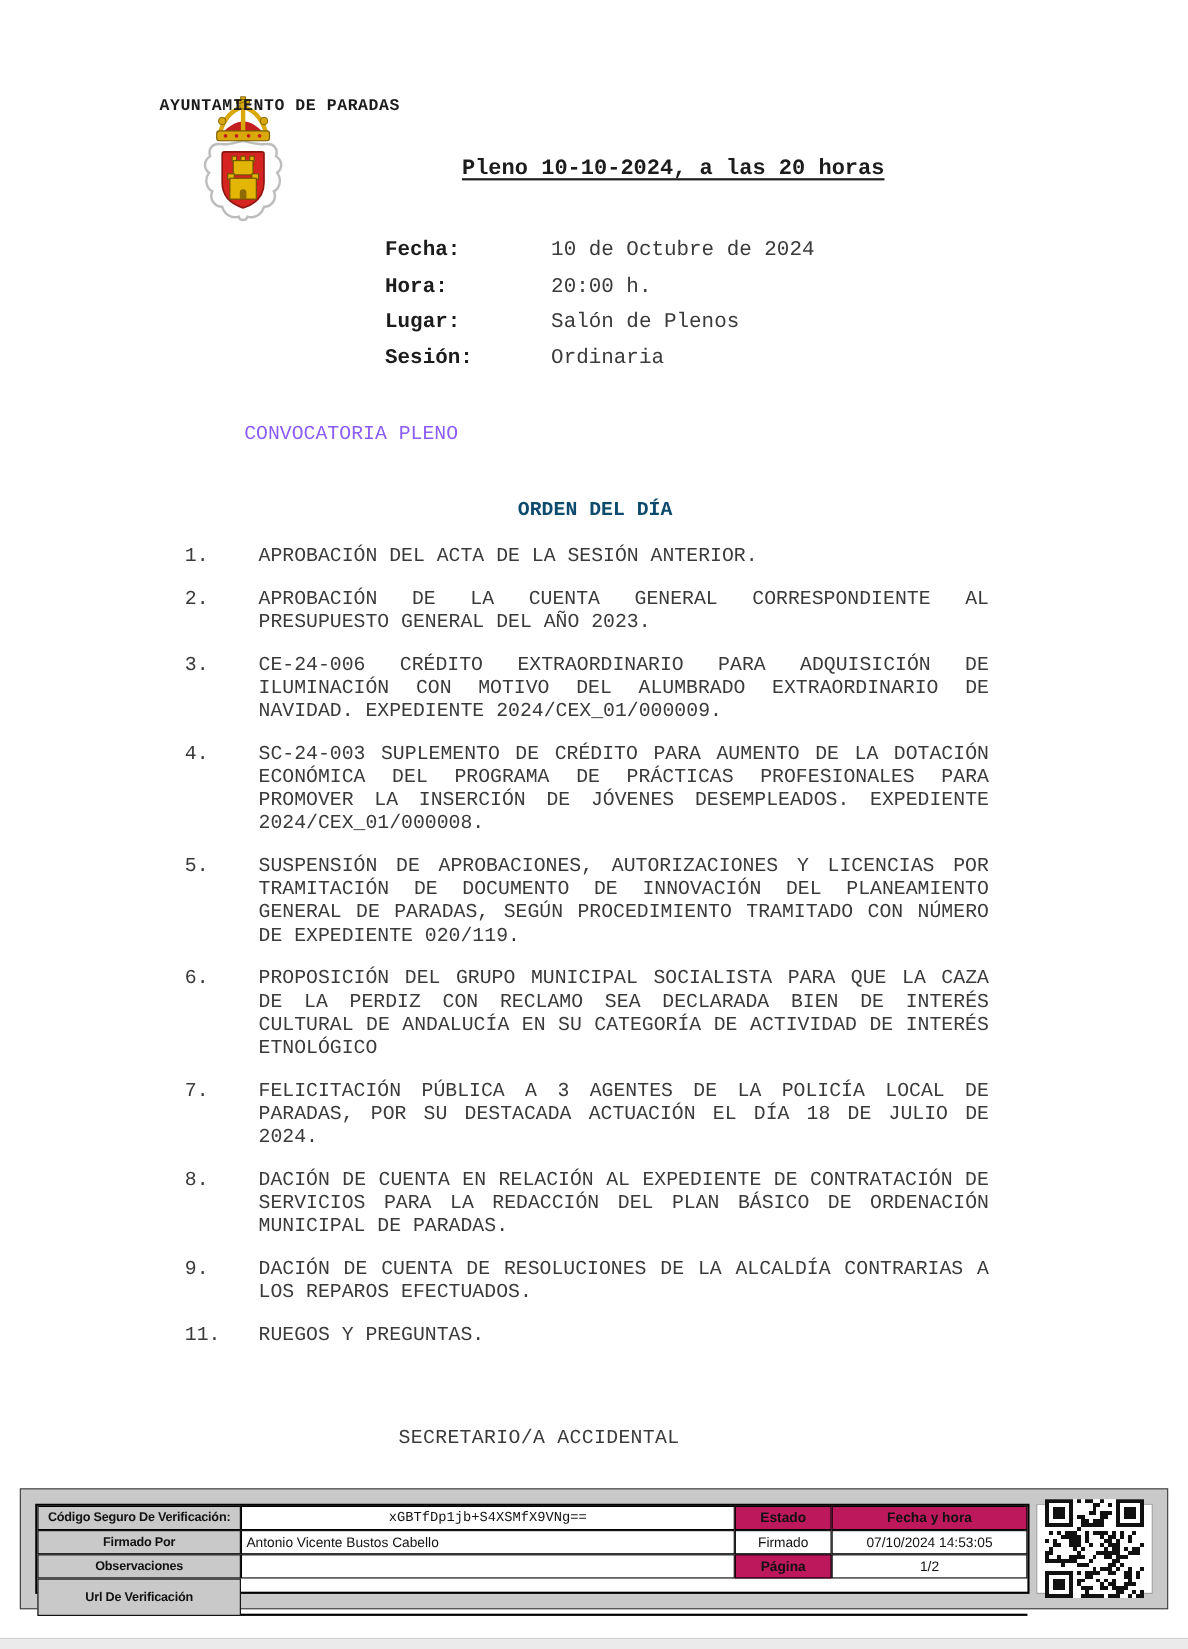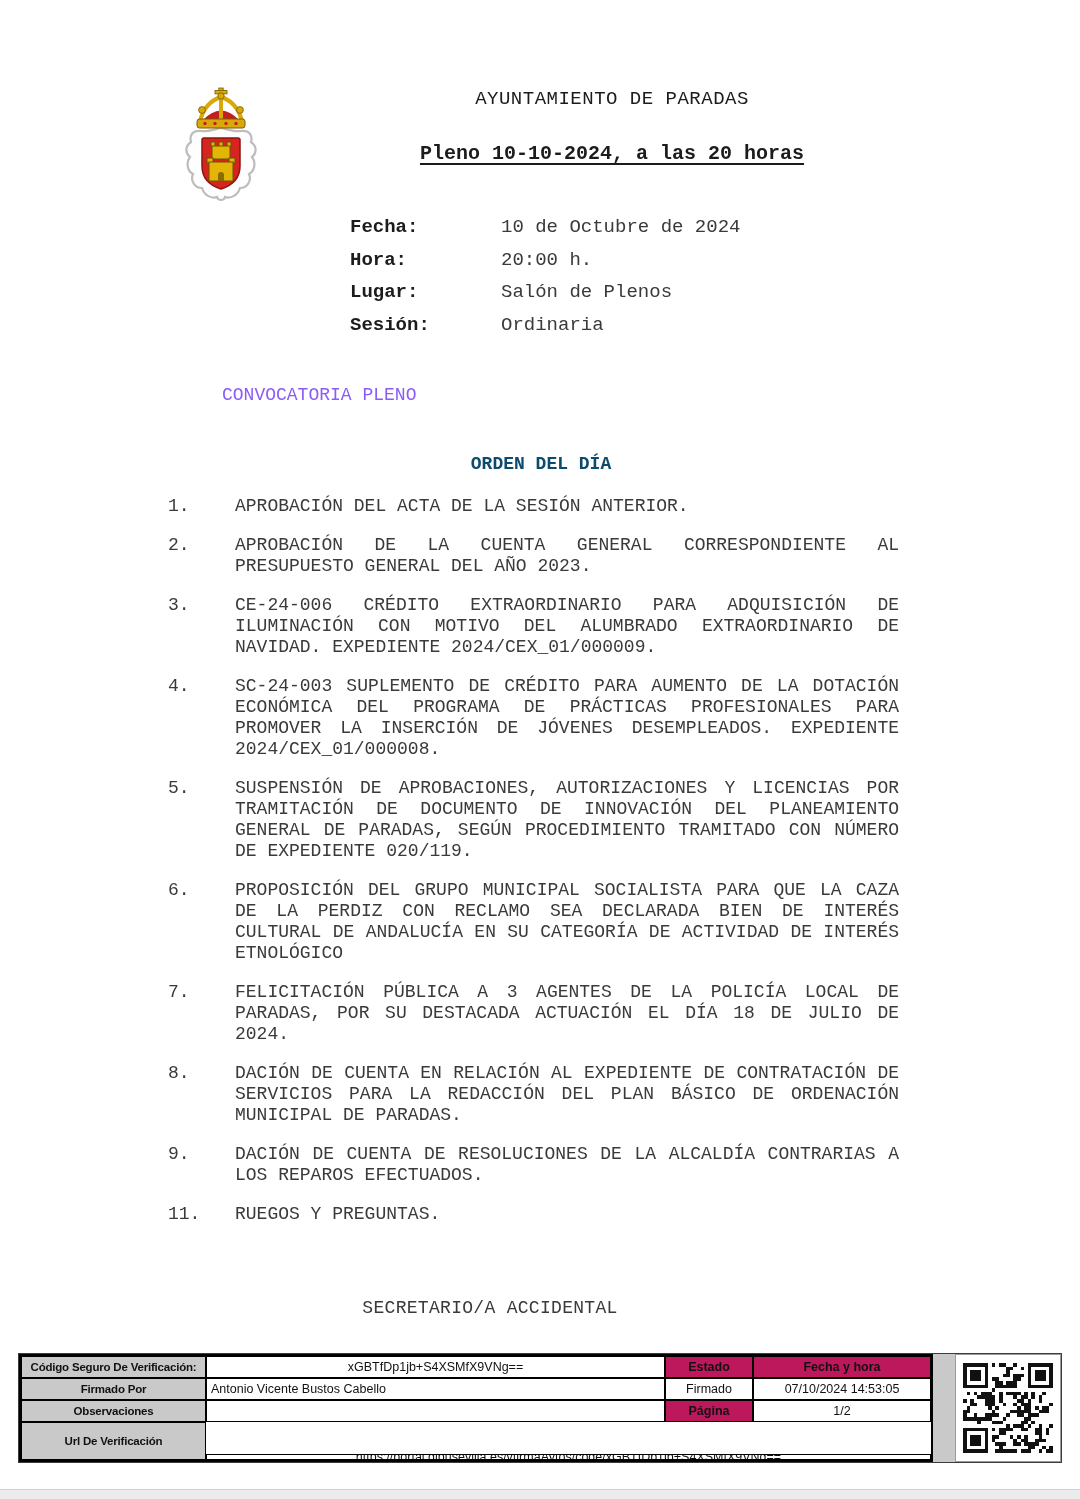--- a/index.html
+++ b/index.html
@@ -3,22 +3,22 @@
 <meta charset="utf-8">
 <style>
   html,body{margin:0;padding:0;background:#ffffff;}
   .page{
     position:relative;width:1080px;height:1499px;background:#fff;overflow:hidden;
     font-family:"Liberation Mono","DejaVu Sans Mono",monospace;color:#353535;
   }
   
   .logo{position:absolute;left:172px;top:86px;width:98px;height:130px;}
   .org-title{
-    position:absolute;left:145px;top:88px;width:934px;text-align:center;
-    font-size:19px;font-weight:400;color:#1c1c1c;letter-spacing:.5px;
+    position:absolute;left:145px;top:88px;width:934px;
+    font-size:15px;font-weight:700;color:#1c1c1c;letter-spacing:.5px;
   }
   .session-title{
     position:absolute;left:145px;top:142px;width:934px;text-align:center;
     font-size:20px;font-weight:700;color:#1c1c1c;
     text-decoration:underline;text-decoration-thickness:2px;text-underline-offset:4px;
   }
   .meta{position:absolute;left:350px;top:216px;font-size:19px;}
   .meta-row{display:flex;height:32.5px;align-items:flex-start;}
   .meta-label{width:143px;text-align:left;font-weight:700;color:#1c1c1c;white-space:pre;}
   .meta-value{margin-left:8px;color:#3a3a3a;white-space:pre;}
@@ -28,36 +28,36 @@
     font-size:18px;font-weight:700;color:#0c4a6e;}
   .agenda{position:absolute;left:235px;top:496px;width:664px;font-size:18px;line-height:21px;}
   .agenda-item{position:relative;margin-bottom:18px;}
   .item-num{position:absolute;left:-67px;top:0;color:#3a3a3a;}
   .item-text{text-align:justify;color:#3a3a3a;}
   .signature{position:absolute;left:235px;top:1298px;width:600px;margin-left:-45px;
     text-align:center;font-size:18px;color:#3a3a3a;letter-spacing:.3px;}
   
   .footer-wrap{
     position:absolute;left:18px;top:1353px;width:1044px;height:110px;box-sizing:border-box;
-    border:1px solid #3c3c3c;background:#c9c9c9;padding:0;display:flex;gap:22px;
+    border:1px solid #3c3c3c;background:#c9c9c9;padding:13px;display:flex;gap:6px;
     font-family:"Liberation Sans","DejaVu Sans",sans-serif;
   }
   .ftable{
     flex:1;display:grid;box-sizing:border-box;height:100%;
     grid-template-columns:185px 1fr 88px 178px;
     grid-template-rows:22px 22px 22px 1fr;
     border:2px solid #000;background:#fff;
   }
   .cell{box-sizing:border-box;border:1px solid #000;display:flex;align-items:center;
     padding:0 4px;font-size:12.5px;color:#111;overflow:hidden;white-space:nowrap;}
   .cell.gray{background:#c9c9c9;font-weight:700;justify-content:center;
     font-size:11.5px;letter-spacing:-0.2px;}
   .cell.hdr{background:#be185d;font-weight:700;justify-content:center;font-size:12.5px;}
   .cell.center{justify-content:center;}
-  .cell.mono{font-family:Liberation Sans, sans-serif;font-size:12.5px;}
+  .cell.mono{font-family:Liberation Mono, monospace;font-size:12.5px;}
   .cell.span3{grid-column:2/5;margin-top:32px;}
   .qr-box{width:104px;background:#fff;border:1px solid #9b9b9b;display:flex;
     align-items:center;justify-content:center;}
   .qr-box svg{width:90px;height:90px;shape-rendering:crispEdges;}
   .bottom-strip{position:absolute;left:0;top:1489px;width:1080px;height:10px;
     background:#ebebeb;border-top:1px solid #d2d2d2;}
 </style>
 </head>
 <body>
 

